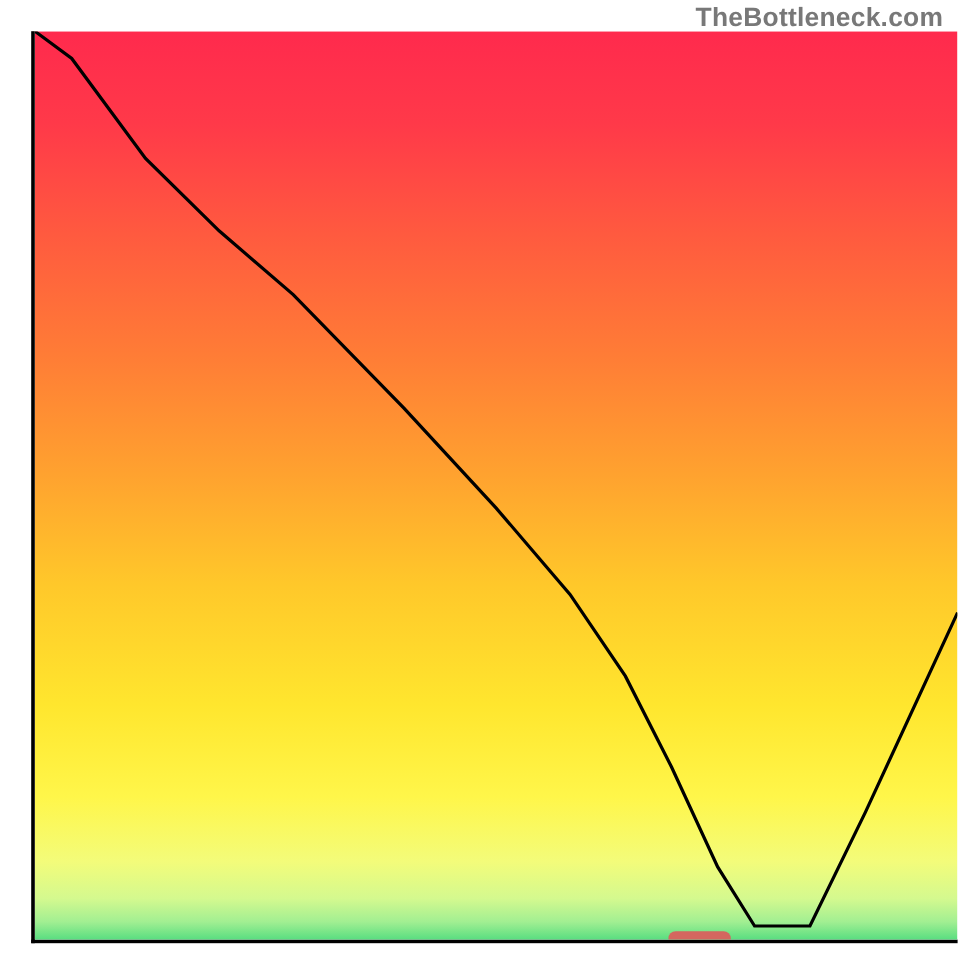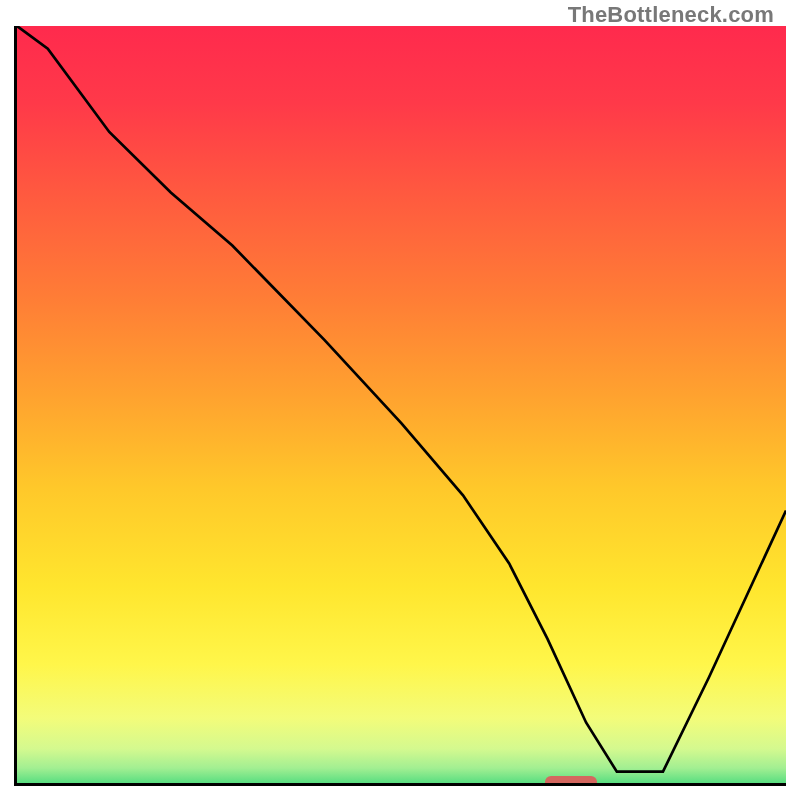--- a/index.html
+++ b/index.html
@@ -8,20 +8,21 @@
     width: 800px;
     height: 800px;
     background: #ffffff;
     font-family: Arial, Helvetica, sans-serif;
     overflow: hidden;
   }
   .chart-wrap {
     position: relative;
     width: 788px;
     height: 800px;
+    margin-left: 12px;
   }
   .watermark {
     position: absolute;
     top: 2px;
     right: 14px;
     font-size: 22px;
     font-weight: 600;
     color: #787878;
     letter-spacing: 0.2px;
     z-index: 5;

